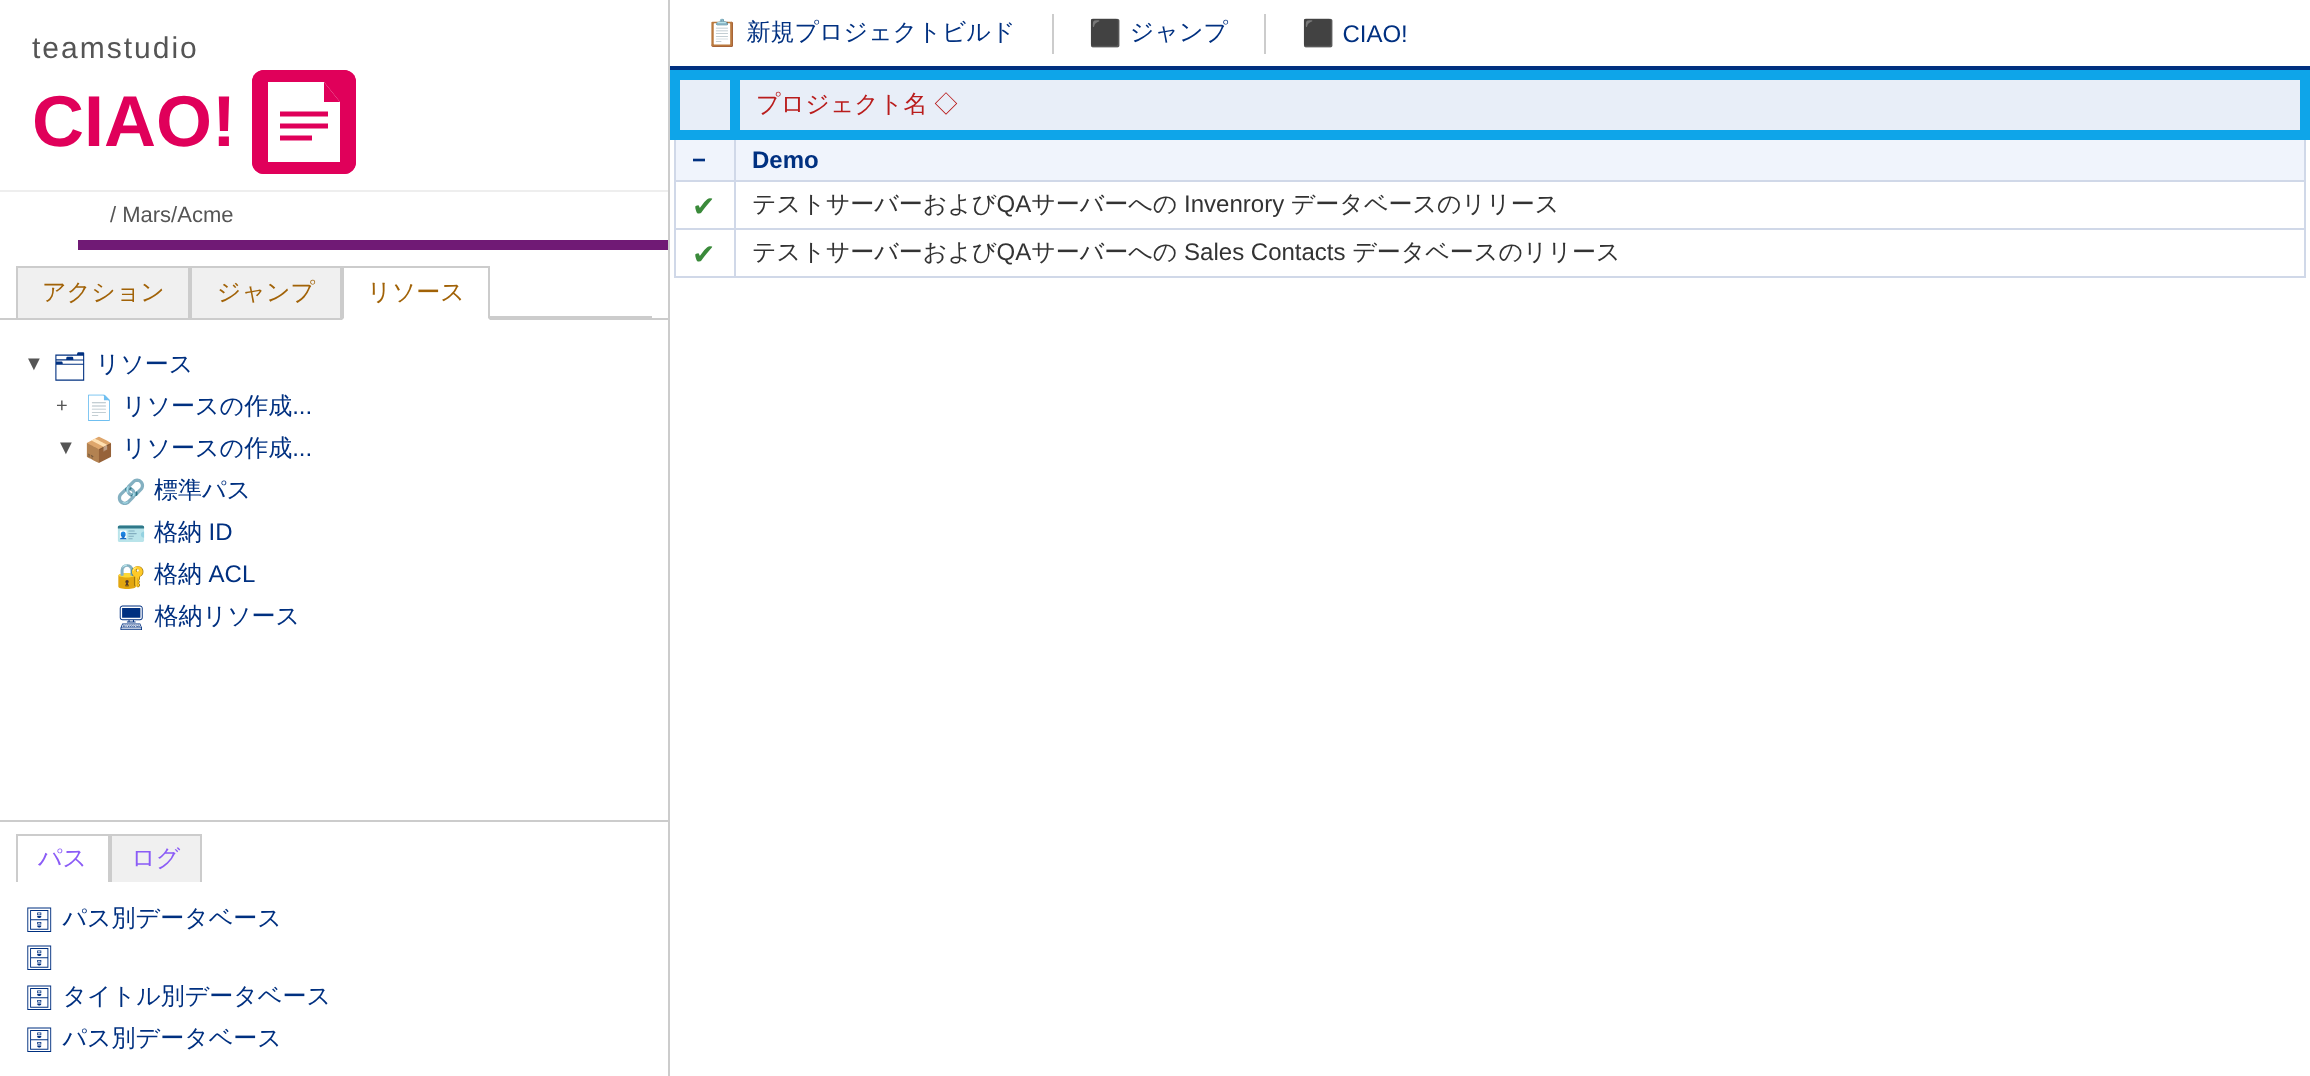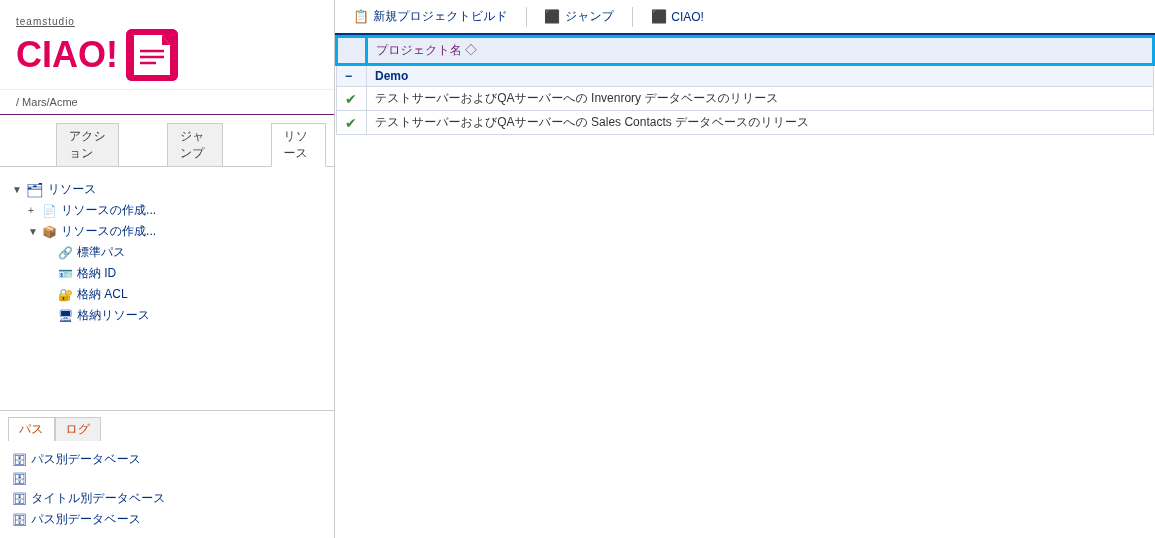--- a/index.html
+++ b/index.html
@@ -15,24 +15,23 @@
       flex-direction: column;
       height: 538px;
       overflow: hidden;
     }
 
     #logo-area {
       padding: 16px 16px 8px 16px;
       border-bottom: 1px solid #eee;
     }
     .logo-text {
-      font-size: 10px;
+      font-size: 15px;
       color: #555;
       letter-spacing: 1px;
-      text-decoration: underline;
     }
     .logo-brand {
       display: flex;
       align-items: center;
       gap: 8px;
       margin-top: 2px;
     }
     .logo-ciao {
       font-size: 36px;
       font-weight: bold;
@@ -47,38 +46,38 @@
       display: flex;
       align-items: center;
       justify-content: center;
       position: relative;
     }
 
     .breadcrumb-area {
       padding: 6px 16px;
       color: #555;
       font-size: 11px;
-      border-bottom: 1px solid #701a75;
+      border-bottom: 5px solid #701a75;
+      margin-left: 39px;
     }
 
     .tabs-area {
       display: flex;
       padding: 8px 8px 0 8px;
       border-bottom: 1px solid #ccc;
       gap: 0;
     }
     .tab-btn {
       padding: 4px 12px;
       font-size: 12px;
-      color: #404040;
+      color: #a16207;
       border: 1px solid #ccc;
       background: #f0f0f0;
       cursor: pointer;
       border-bottom: none;
-      margin-left: 48px;
     }
     .tab-btn.active {
       background: #fff;
       border-bottom: 1px solid #fff;
       margin-bottom: -1px;
       z-index: 1;
     }
 
     .tree-area {
       flex: 1;
@@ -116,21 +115,21 @@
 
     .bottom-tabs-area {
       border-top: 1px solid #ccc;
       padding: 6px 8px 0 8px;
       display: flex;
       gap: 0;
     }
     .bottom-tab {
       padding: 3px 10px;
       font-size: 12px;
-      color: #c2410c;
+      color: #8b5cf6;
       border: 1px solid #ccc;
       background: #f0f0f0;
       cursor: pointer;
       border-bottom: none;
     }
     .bottom-tab.active {
       background: #fff;
     }
 
     .bottom-links {
@@ -189,25 +188,25 @@
     #content-table {
       flex: 1;
       overflow-y: auto;
     }
     table {
       width: 100%;
       border-collapse: collapse;
     }
     thead th {
       background: #e8eef8;
-      border: 3px solid #0ea5e9;
+      border: 5px solid #0ea5e9;
       padding: 4px 8px;
       text-align: left;
       font-size: 12px;
-      color: #701a75;
+      color: #b91c1c;
       font-weight: normal;
     }
     tbody td {
       border: 1px solid #d0d8e8;
       padding: 3px 8px;
       font-size: 12px;
       color: #333;
     }
     .group-row td {
       background: #f0f4fc;

